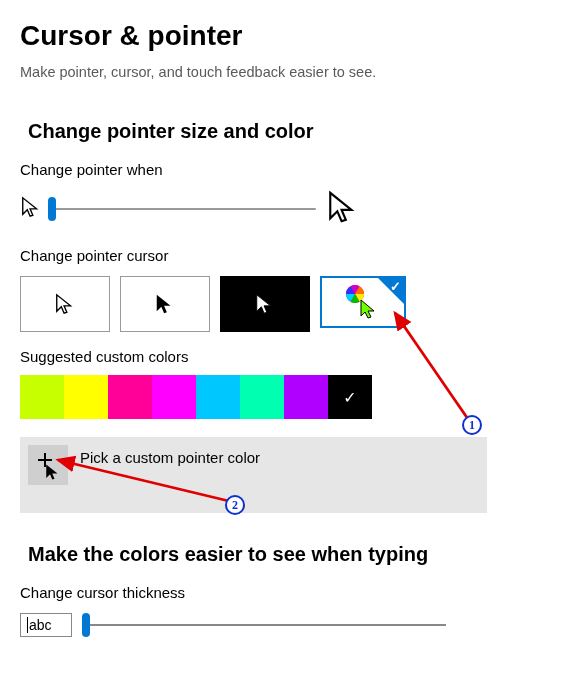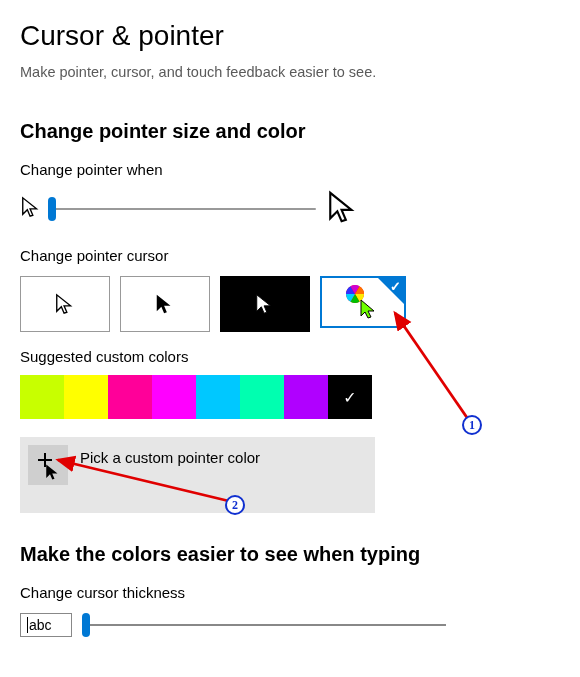--- a/index.html
+++ b/index.html
@@ -8,23 +8,23 @@
     width: 580px;
     height: 677px;
     font-family: "Segoe UI", Arial, sans-serif;
     font-size: 15px;
     color: #000;
     background: #fff;
     position: relative;
     overflow: hidden;
     padding: 20px 20px 0 20px;
   }
-  h1.page-title { font-size: 28px; font-weight: 400; margin: 0 0 12px 0; }
+  h1.page-title { font-size: 28px; font-weight: 700; margin: 0 0 12px 0; }
   .subtitle { color: #5a5a5a; font-size: 14.5px; margin-bottom: 40px; margin-top: 7px; }
-  h2.section { font-size: 20px; font-weight: 600; margin: 0 0 18px 0; }
+  h2.section { font-size: 20px; font-weight: 600; margin: 0 0 18px 8px; }
   .field-label { font-size: 15px; margin: 10px 0 12px 0; }
 
   
   .size-row { display:flex; align-items:center; gap:10px; margin-bottom:20px; }
   .cursor-small svg { width:22px; height:22px; }
   .cursor-big svg { width:34px; height:34px; }
   .slider-track {
     position: relative; width: 264px; height: 2px;
     background: #999; border-radius:1px;
     display:flex; align-items:center;
@@ -68,21 +68,21 @@
     position:absolute; inset:0;
     display:flex; align-items:center; justify-content:center;
     font-size:16px;
   }
 
   
   .custom-bar {
     margin-top:18px;
     background:#e6e6e6;
     padding:8px 12px 8px 8px;
-    width: 355px;
+    width: 467px;
     min-height:76px;
     display:flex; align-items:flex-start; gap:12px;
   }
   .custom-icon {
     width:40px; height:40px;
     background:#cfcfcf;
     display:flex; align-items:center; justify-content:center;
     position:relative;
   }
   .custom-icon .plus {

